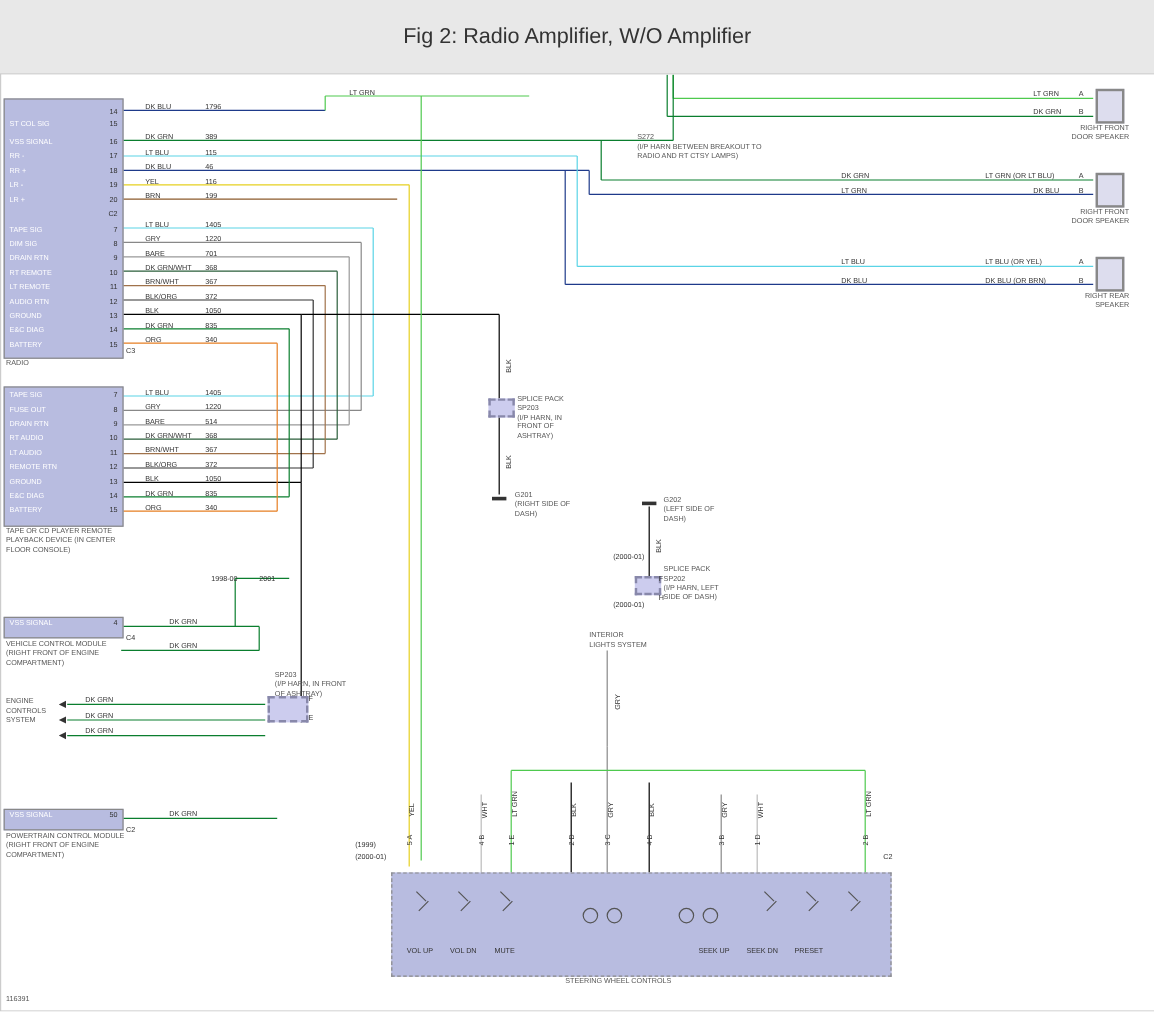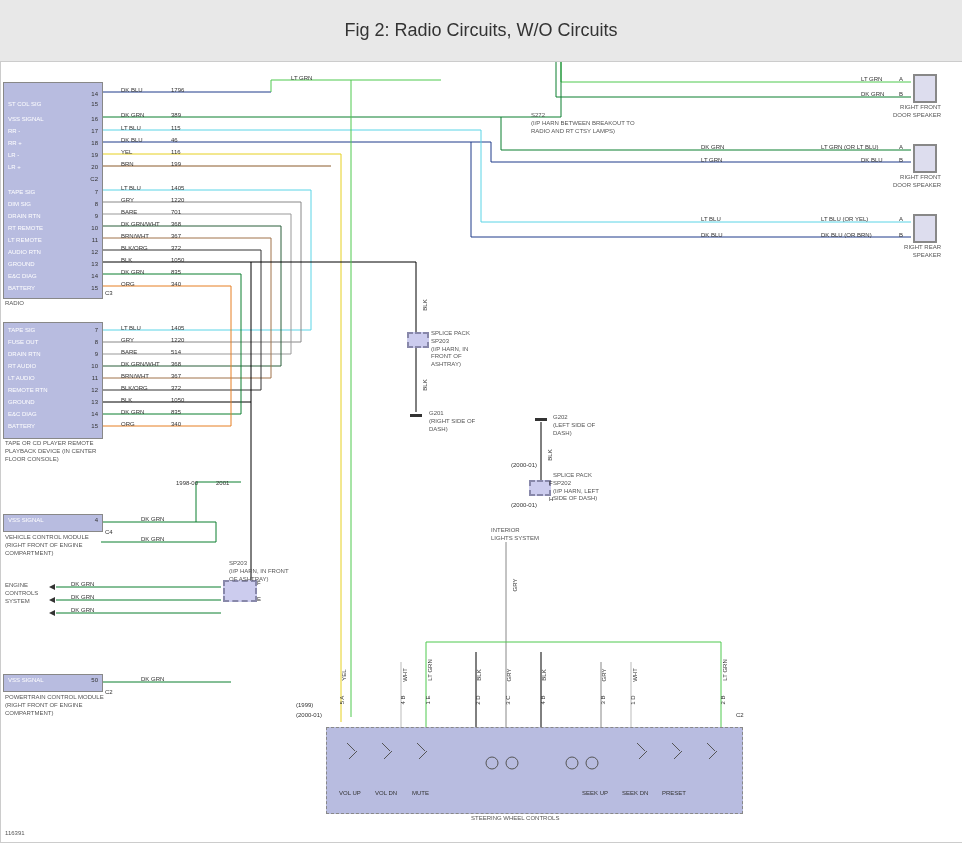--- a/index.html
+++ b/index.html
@@ -29,21 +29,21 @@
 .bare{stroke:#999}
 .blkorg{stroke:#333}
 .dkgw{stroke:#2a5e3a}
 .brnwht{stroke:#a0724a}
 svg{position:absolute;top:0;left:0;pointer-events:none}
 .arrow{position:absolute;width:0;height:0;border-top:3px solid transparent;border-bottom:3px solid transparent;border-right:6px solid #333}
 </style>
 </head>
 <body>
 
-<div class="header">Fig 2: Radio Circuits, W/O Circuits</div>
+<div class="header">Fig 2: Radio Amplifier, W/O Amplifier</div>
 
 <div class="diagram">
 
 <svg width="962" height="780">
 
   <line x1="560" y1="0" x2="560" y2="20" class="ltgrn"></line>
       <line x1="560" y1="20" x2="910" y2="20" class="ltgrn"></line>
   <line x1="555" y1="0" x2="555" y2="35" class="dkgrn"></line>
       <line x1="555" y1="35" x2="910" y2="35" class="dkgrn"></line>
 

